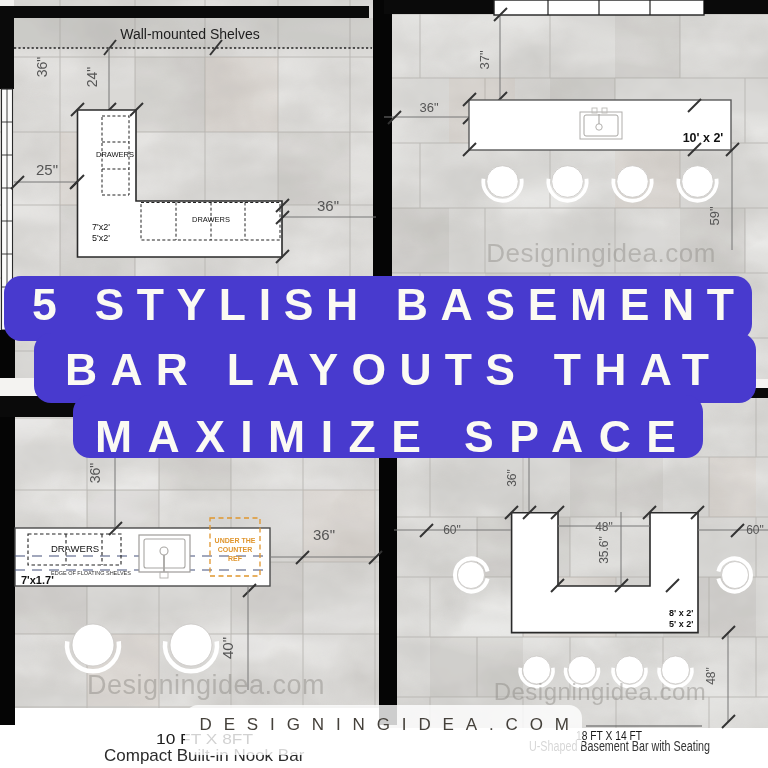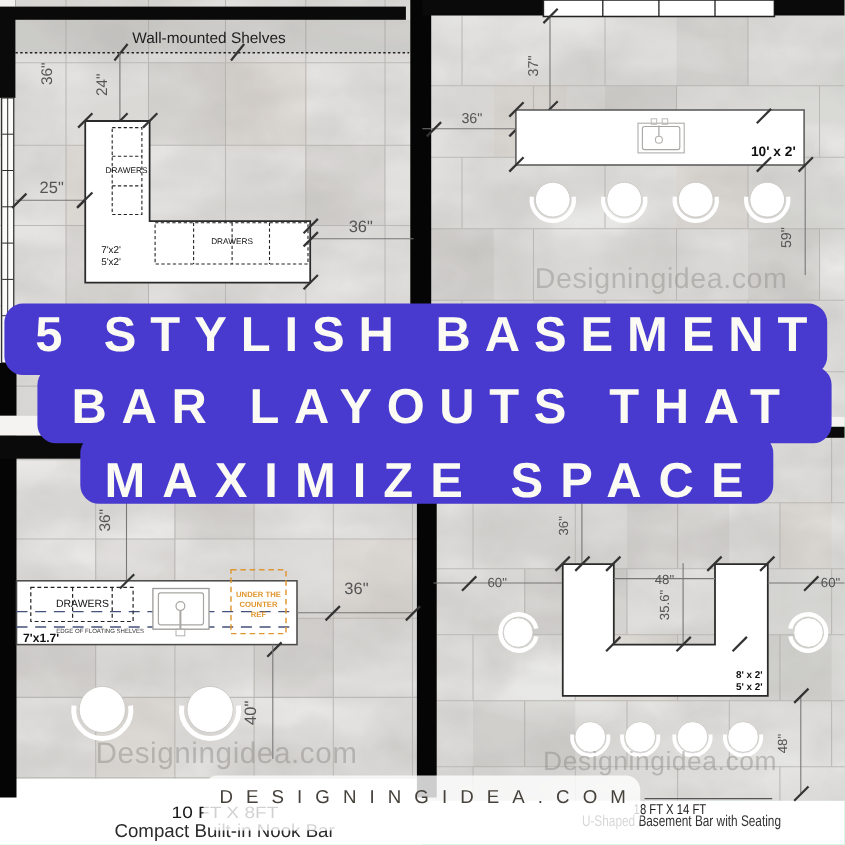--- a/index.html
+++ b/index.html
@@ -1,16 +1,16 @@
 <!DOCTYPE html>
 <html><head>
 <meta charset="utf-8">
 <style>
 html,body{margin:0;padding:0;background:#fff}
-#page{position:relative;width:768px;height:768px;overflow:hidden;background:#86efac;font-family:"Liberation Sans",sans-serif}
+#page{position:relative;width:768px;height:768px;overflow:hidden;background:#8b5cf6;font-family:"Liberation Sans",sans-serif}
 #page svg{position:absolute;top:0;left:0;display:block}
 text{font-family:"Liberation Sans",sans-serif}
 </style>
 </head>
 <body>
 <div id="page">
 <svg width="768" height="768" viewBox="0 0 768 768">
 <defs>
 <filter id="mnoise" x="0" y="0" width="100%" height="100%">
 <feTurbulence type="fractalNoise" baseFrequency="0.012 0.015" numOctaves="4" seed="11" result="n"></feTurbulence>

